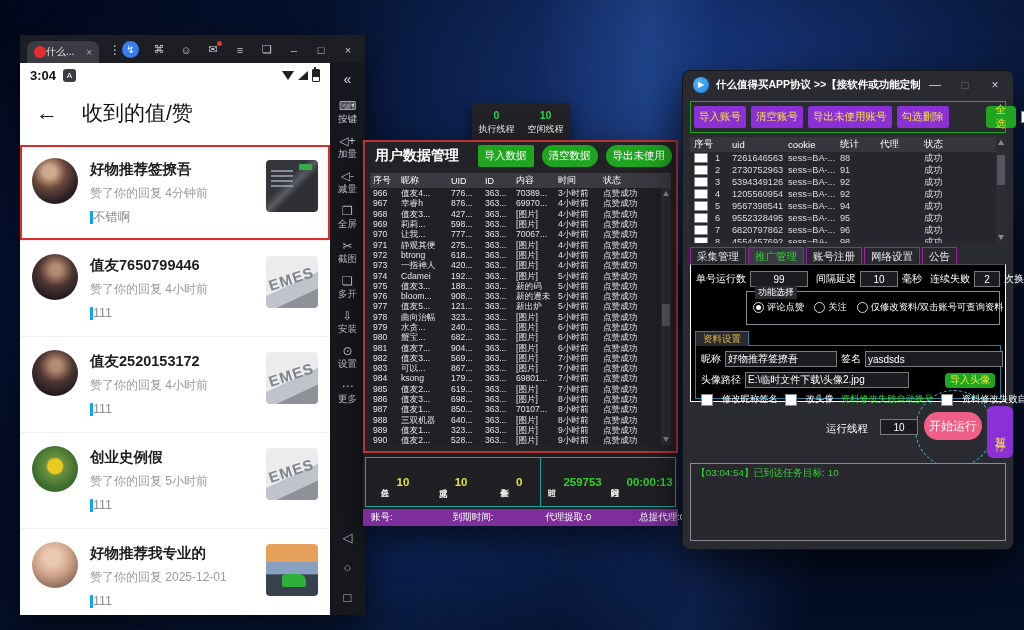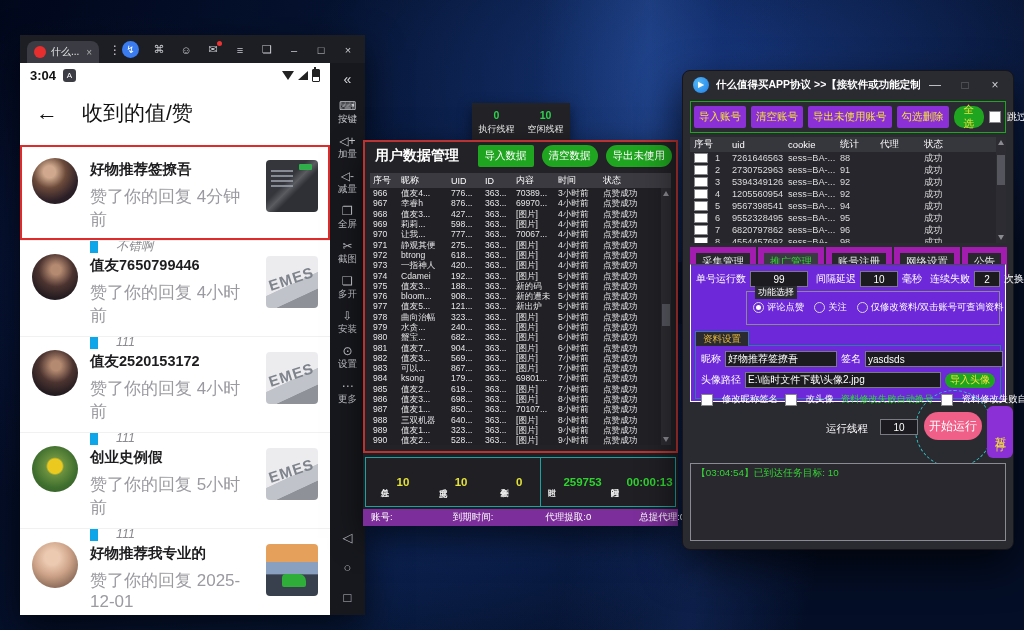--- a/index.html
+++ b/index.html
@@ -12,21 +12,21 @@
       linear-gradient(112deg,#02081c,#081a3e 46%,#040e26 82%);}
   .ribbon{position:absolute;pointer-events:none;}
   .r1{left:300px;top:-40px;width:760px;height:300px;transform:rotate(-9deg);
       background:linear-gradient(100deg,transparent 32%,rgba(80,140,255,.20) 46%,rgba(30,70,180,.10) 55%,transparent 66%);}
   .r2{left:380px;top:330px;width:700px;height:320px;transform:rotate(6deg);
       background:linear-gradient(95deg,transparent 30%,rgba(60,110,230,.16) 48%,transparent 64%);}
 
   
   .emu{position:absolute;left:20px;top:35px;width:345px;height:580px;background:#17181d;box-shadow:0 14px 34px rgba(0,0,0,.65);}
   .emu-tb{position:absolute;left:0;top:0;right:0;height:28px;background:#1d1e23;display:flex;align-items:flex-end;}
-  .emu-tab{margin-left:7px;height:22px;width:86px;background:#3b3c43;border-radius:8px 8px 0 0;display:flex;align-items:center;padding:0 7px;gap:5px;color:#e6e6ea;font-size:10px;}
+  .emu-tab{margin-left:7px;height:22px;width:86px;background:#3b3c43;border-radius:8px 8px 0 0;display:flex;align-items:center;padding:0 7px;color:#e6e6ea;font-size:10px;}
   .emu-tab .appdot{width:12px;height:12px;border-radius:50%;background:#e62e2e;color:#fff;font-size:7px;display:flex;align-items:center;justify-content:center;flex:none;}
   .emu-tab .tx{flex:1;overflow:hidden;white-space:nowrap;}
   .emu-tab .cl{color:#aaa;font-size:10px;}
   .emu-dots{color:#cfcfd4;font-size:12px;margin-left:10px;margin-bottom:6px;letter-spacing:1px;}
   .emu-ic{display:flex;align-items:center;gap:13px;margin-left:auto;margin-right:10px;margin-bottom:5px;color:#c9cbd2;font-size:11px;}
   .emu-ic .boost{width:17px;height:17px;border-radius:50%;background:#3a7bf0;color:#fff;display:flex;align-items:center;justify-content:center;font-size:10px;}
   .emu-ic .ic{position:relative;width:14px;text-align:center;}
   .emu-ic .ic .dot{position:absolute;top:-2px;right:-2px;width:5px;height:5px;border-radius:50%;background:#e33;}
   .emu-body{position:absolute;left:0;top:28px;right:35px;bottom:0;background:#fff;overflow:hidden;}
   .emu-side{position:absolute;top:28px;right:0;width:35px;bottom:0;background:#17181d;color:#c6c8cf;}
@@ -53,22 +53,22 @@
   .n-item{position:relative;display:flex;gap:12px;padding:13px 12px 10px 12px;height:72px;box-sizing:content-box;}
   .n-item+.n-item{border-top:1px solid #f1f1f1;}
   .n-item.hl{outline:2px solid #e02b2b;outline-offset:-2px;}
   .av{width:46px;height:46px;border-radius:50%;flex:none;}
   .av-woman-dark{background:radial-gradient(circle at 38% 30%,#cfa88d 14%,#6b4a3a 38%,#2c2027 68%,#1a141a);}
   .av-woman-dark2{background:radial-gradient(circle at 52% 34%,#b48a70 13%,#4c3430 44%,#211a1f 76%);}
   .av-flower{background:radial-gradient(circle at 50% 44%,#ecc91e 0 21%,#6d9240 26%,#3f6f2e 62%,#2c5424);}
   .av-girl-light{background:radial-gradient(circle at 44% 34%,#eccab2 18%,#cda388 46%,#8a6a58 78%,#584038);}
   .n-mid{flex:1;min-width:0;padding-top:2px;}
   .n-name{font-size:14.5px;font-weight:bold;color:#1d1d1f;}
-  .n-sub{margin-top:6px;font-size:17px;color:#9a9aa0;}
-  .n-quote{margin-top:9px;font-size:12.5px;color:#8b8b90;border-left:8px solid #0ea5e9;padding-left:18px;line-height:13px;font-style:italic;}
+  .n-sub{margin-top:6px;font-size:12px;color:#9a9aa0;}
+  .n-quote{margin-top:9px;font-size:12.5px;color:#8b8b90;border-left:3px solid #0ea5e9;padding-left:0;line-height:13px;}
   .th{width:52px;height:52px;border-radius:4px;flex:none;position:relative;overflow:hidden;margin-top:2px;}
   .th-screenshot{background:linear-gradient(135deg,rgba(255,255,255,.08) 40%,rgba(255,255,255,.25) 50%,rgba(255,255,255,.05) 60%),#23252b;}
   .th-screenshot:before{content:"";position:absolute;left:5px;top:10px;width:22px;height:20px;background:repeating-linear-gradient(#9aa0ac 0 2px,transparent 2px 5px);opacity:.8;}
   .th-screenshot:after{content:"";position:absolute;right:6px;top:4px;width:13px;height:6px;background:#2fae4a;border-radius:1px;}
   .th-tire{background:linear-gradient(155deg,#ececee 0 52%,#c0c3c9 53% 74%,#8e9298 75%);}
   .th-tire .tireword{position:absolute;left:2px;top:14px;font-size:15px;font-weight:bold;color:#7e838c;transform:rotate(-18deg);letter-spacing:1px;}
   .th-car{background:linear-gradient(#e5a05c 0 34%,#8aa0c0 35% 58%,#39404d 59%);}
   .th-car:after{content:"";position:absolute;left:16px;bottom:9px;width:24px;height:13px;background:#2fae3a;border-radius:4px 7px 2px 2px;}
 
   
@@ -108,34 +108,34 @@
 
   
   .pwin{position:absolute;left:682px;top:70px;width:330px;height:478px;background:#2a2a31;border-radius:8px;border:1px solid #15151b;box-shadow:0 16px 40px rgba(0,0,0,.7);}
   .ptb{position:absolute;left:0;top:0;right:0;height:27px;display:flex;align-items:center;padding:0 10px;gap:7px;}
   .ptb .appic{width:16px;height:16px;border-radius:50%;background:radial-gradient(circle at 35% 35%,#53b7f5,#1f7fe8);color:#fff;font-size:8px;display:flex;align-items:center;justify-content:center;}
   .ptb .tt{color:#fff;font-size:10.5px;font-weight:bold;flex:1;white-space:nowrap;overflow:hidden;}
   .ptb .wb{color:#cfcfd6;font-size:12px;width:16px;text-align:center;}
   .ptb .wb.dim{color:#6d6d76;}
   .ptoolbar{position:absolute;left:7px;right:7px;top:30px;height:30px;border:1px solid #1fa51f;display:flex;align-items:center;gap:5px;padding:0 3px;}
   .btn-p{background:#8b2fd6;color:#f3e13c;font-size:10.5px;height:22px;padding:0 5px;border-radius:2px;display:flex;align-items:center;white-space:nowrap;}
-  .btn-g{background:#1fa51f;color:#f3e13c;font-size:10.5px;height:22px;padding:0 10px;border-radius:10px;display:flex;align-items:center;}
+  .btn-g{background:#1fa51f;color:#f3e13c;font-size:10.5px;height:22px;padding:0 10px;border-radius:4px;display:flex;align-items:center;margin-left:32px;}
   .cb{width:10px;height:10px;background:#fff;border:1px solid #888;display:inline-block;flex:none;}
   .ptoolbar .cb-l{color:#fff;font-size:10px;margin-left:1px;white-space:nowrap;}
   .ptable{position:absolute;left:7px;right:7px;top:66px;height:106px;background:#26262c;overflow:hidden;}
   .phead,.prow{display:grid;grid-template-columns:38px 56px 52px 40px 44px 1fr;padding-right:11px;align-items:center;}
   .phead{background:#36363d;height:15px;color:#fff;font-size:9.5px;}
   .phead span,.prow span{padding-left:4px;white-space:nowrap;overflow:hidden;}
   .prow{height:12px;color:#ddd;font-size:9.2px;}
   .prow .numcell{display:flex;align-items:center;gap:3px;padding-left:4px;}
   .prow .cb{width:8px;height:8px;}
   .ptabs{position:absolute;left:7px;top:176px;display:flex;gap:2px;}
-  .ptabitem{font-size:10.5px;color:#e8e8ea;background:#27272d;border:6px solid #a21caf;padding:2px 6px;white-space:nowrap;}
+  .ptabitem{font-size:10.5px;color:#e8e8ea;background:#27272d;border:1px solid #a21caf;padding:2px 6px;white-space:nowrap;}
   .ptabitem.act{color:#35d435;background:#3a3a42;border-bottom-color:#3a3a42;}
-  .pcontent{position:absolute;left:7px;right:7px;top:193px;height:136px;border:1px solid #ffffff;border-top:1px solid #4a4a52;background:#6d28d9;}
+  .pcontent{position:absolute;left:7px;right:7px;top:193px;height:136px;border:1px solid #ffffff;border-top:1px solid #4a4a52;background:#000000;}
   .formrow{display:flex;align-items:center;gap:4px;padding:6px 5px 0 5px;color:#fff;font-size:10px;white-space:nowrap;}
   .tinput{background:#1b1b20;border:1px solid #7a7a82;color:#fff;font-size:10px;height:14px;text-align:center;padding:0 2px;}
   .sp{flex:1;}
   .fieldset{position:absolute;left:55px;top:26px;width:252px;height:32px;border:1px solid #8a8a92;}
   .fieldset .lg{position:absolute;top:-6px;left:8px;background:#2a2a31;color:#fff;font-size:9px;padding:0 3px;}
   .radios{display:flex;align-items:center;gap:10px;padding:9px 6px 0 6px;}
   .radio{display:flex;align-items:center;gap:3px;color:#fff;font-size:9.3px;white-space:nowrap;}
   .rdot{width:9px;height:9px;border-radius:50%;border:1px solid #d8d8dc;flex:none;position:relative;}
   .rdot.sel:after{content:"";position:absolute;left:2px;top:2px;width:5px;height:5px;border-radius:50%;background:#fff;}
   .profbox{position:absolute;left:4px;right:4px;top:80px;height:52px;border:1px solid #2a7f9e;}

